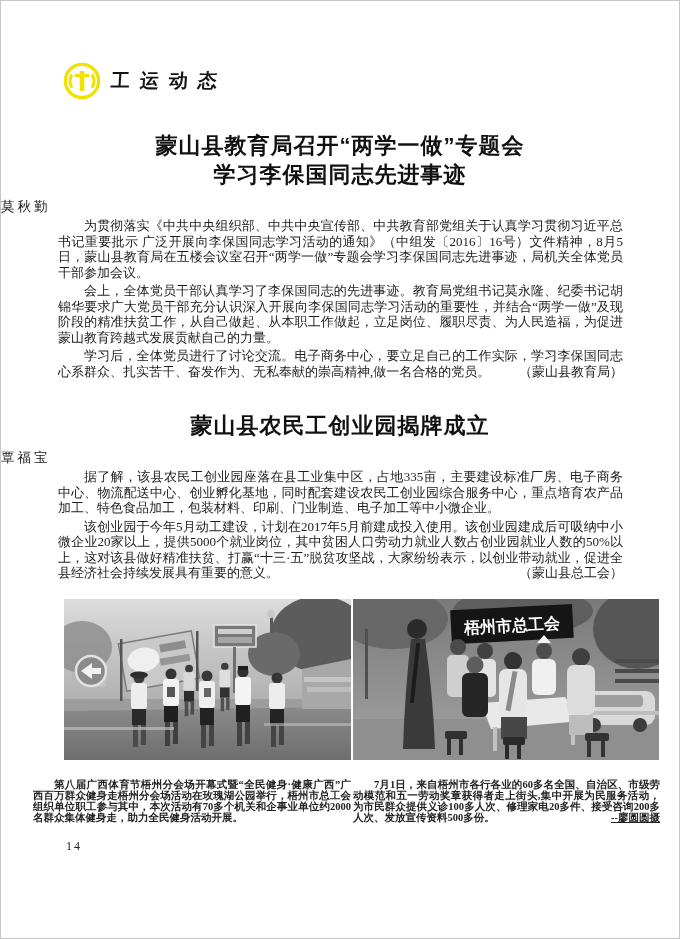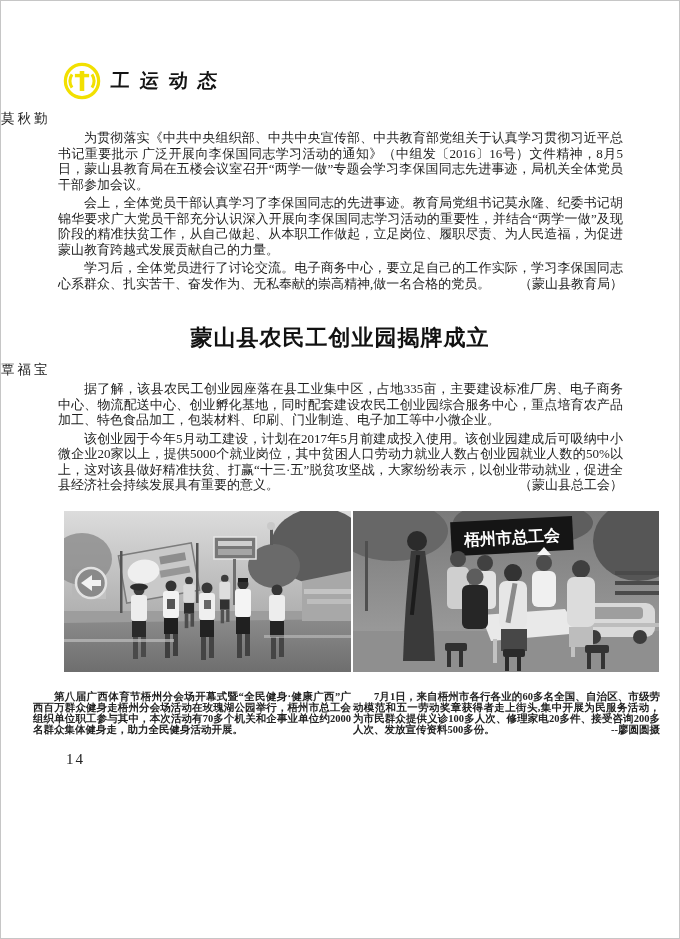--- a/index.html
+++ b/index.html
@@ -45,41 +45,45 @@
   .photo-col-left{width:318px;flex:0 0 auto;}
   .photo-col-right{width:307px;flex:0 0 auto;}
   .photo-frame-left{margin-left:31px;width:287px;height:161px;overflow:hidden;background:#bbb;}
   .photo-frame-right{width:306px;height:161px;overflow:hidden;background:#8a8a8a;}
   .photo-frame-left svg,.photo-frame-right svg{display:block;}
   .caption{
     margin-top:19px;
     font-size:10.5px;line-height:11.2px;font-weight:bold;
     text-align:justify;text-indent:2em;color:#222;
   }
-  .credit{float:right;text-indent:0;}
-  
-  .page-number{margin:16px 0 16px 65px;font-size:15px;color:#222;letter-spacing:2px;}
+  .credit{float:right;text-indent:0;text-decoration:underline;}
+  
+  .page-number{margin:16px 0 16px 65px;font-size:12px;color:#222;letter-spacing:2px;}
 </style>
 </head>
 <body>
 
 <div class="page">
 
   <div class="masthead">
     <svg class="emblem" viewBox="0 0 40 40" aria-hidden="true">
       <circle cx="20" cy="20" r="17.5" fill="none" stroke="#f2e000" stroke-width="3.4"></circle>
       <path d="M9.5 13 A13 13 0 0 0 9.5 27" fill="none" stroke="#f2e000" stroke-width="3.2"></path>
       <path d="M30.5 13 A13 13 0 0 1 30.5 27" fill="none" stroke="#f2e000" stroke-width="3.2"></path>
       <rect x="17.6" y="9.5" width="4.8" height="21" fill="#f2e000"></rect>
       <rect x="12.5" y="12.5" width="15" height="3.6" fill="#f2e000"></rect>
     </svg>
     <span class="masthead-title">工运动态</span>
   </div>
 
   <section>
+    <div class="art-title t1">
+      <div>蒙山县教育局召开“两学一做”专题会</div>
+      <div>学习李保国同志先进事迹</div>
+    </div>
     <div class="author">莫秋勤</div>
     <div class="body-block">
       <p>为贯彻落实《中共中央组织部、中共中央宣传部、中共教育部党组关于认真学习贯彻习近平总书记重要批示 广泛开展向李保国同志学习活动的通知》（中组发〔2016〕16号）文件精神，8月5日，蒙山县教育局在五楼会议室召开“两学一做”专题会学习李保国同志先进事迹，局机关全体党员干部参加会议。</p>
       <p>会上，全体党员干部认真学习了李保国同志的先进事迹。教育局党组书记莫永隆、纪委书记胡锦华要求广大党员干部充分认识深入开展向李保国同志学习活动的重要性，并结合“两学一做”及现阶段的精准扶贫工作，从自己做起、从本职工作做起，立足岗位、履职尽责、为人民造福，为促进蒙山教育跨越式发展贡献自己的力量。</p>
       <p><span>学习后，全体党员进行了讨论交流。电子商务中心，要立足自己的工作实际，学习李保国同志心系群众、扎实苦干、奋发作为、无私奉献的崇高精神,做一名合格的党员。</span><span class="byline">（蒙山县教育局）</span></p>
     </div>
   </section>
 
   <section>
     <div class="art-title t2">蒙山县农民工创业园揭牌成立</div>

